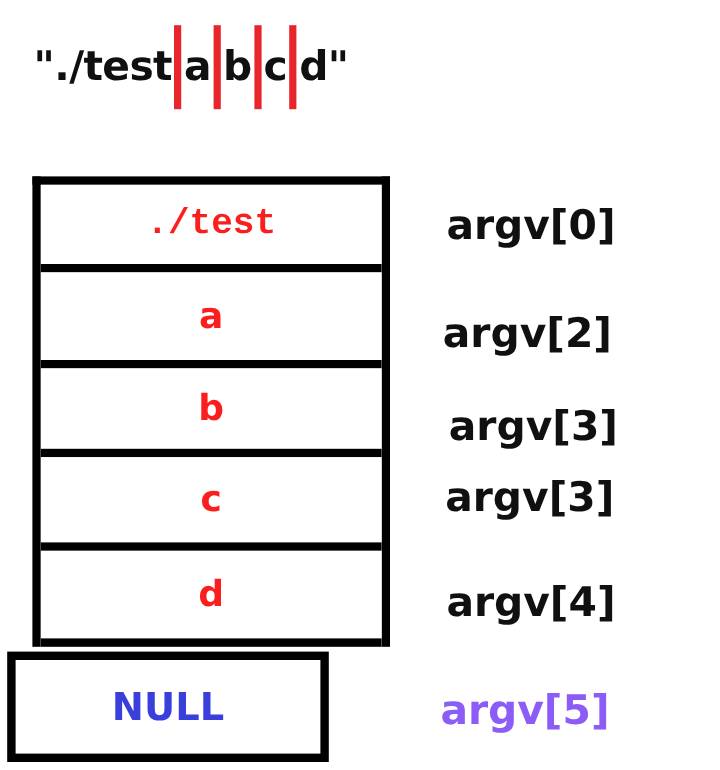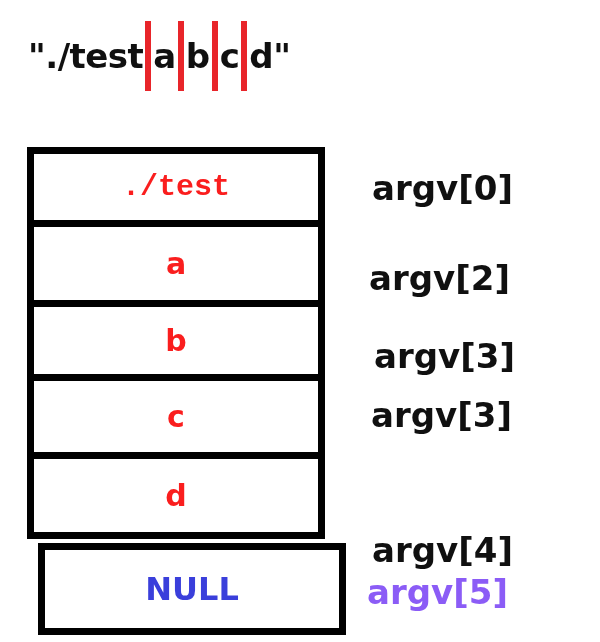--- a/index.html
+++ b/index.html
@@ -68,23 +68,23 @@
   
   .row-h0 { height: 73px; font-family: Liberation Mono, monospace; }
   .row-h1 { height: 80px; }
   .row-h2 { height: 74px; }
   .row-h3 { height: 78px; }
   .row-h4 { height: 80px; }
 
   
   #null-box {
     position: absolute;
-    left: 38px;
+    left: 6px;
     top: 543px;
-    width: 308px;
+    width: 268px;
     height: 92px;
     border: 7px solid #000000;
     box-sizing: border-box;
     background: #ffffff;
     display: flex;
     align-items: center;
     justify-content: center;
   }
   #null-box .cell-text {
     font-size: 32px;
@@ -138,14 +138,14 @@
 </div>
 
 <div id="null-box">
   <span class="cell-text">NULL</span>
 </div>
 
 <span class="argv-label" style="left:372px; top:171px;">argv[0]</span>
 <span class="argv-label" style="left:369px; top:261px;">argv[2]</span>
 <span class="argv-label" style="left:374px; top:339px;">argv[3]</span>
 <span class="argv-label" style="left:371px; top:398px;">argv[3]</span>
-<span class="argv-label" style="left:372px; top:485px;margin-top:48px;">argv[4]</span>
+<span class="argv-label" style="left:372px; top:485px;">argv[4]</span>
 <span class="argv-label blue" style="left:367px; top:575px;">argv[5]</span>
 
 </body></html>

